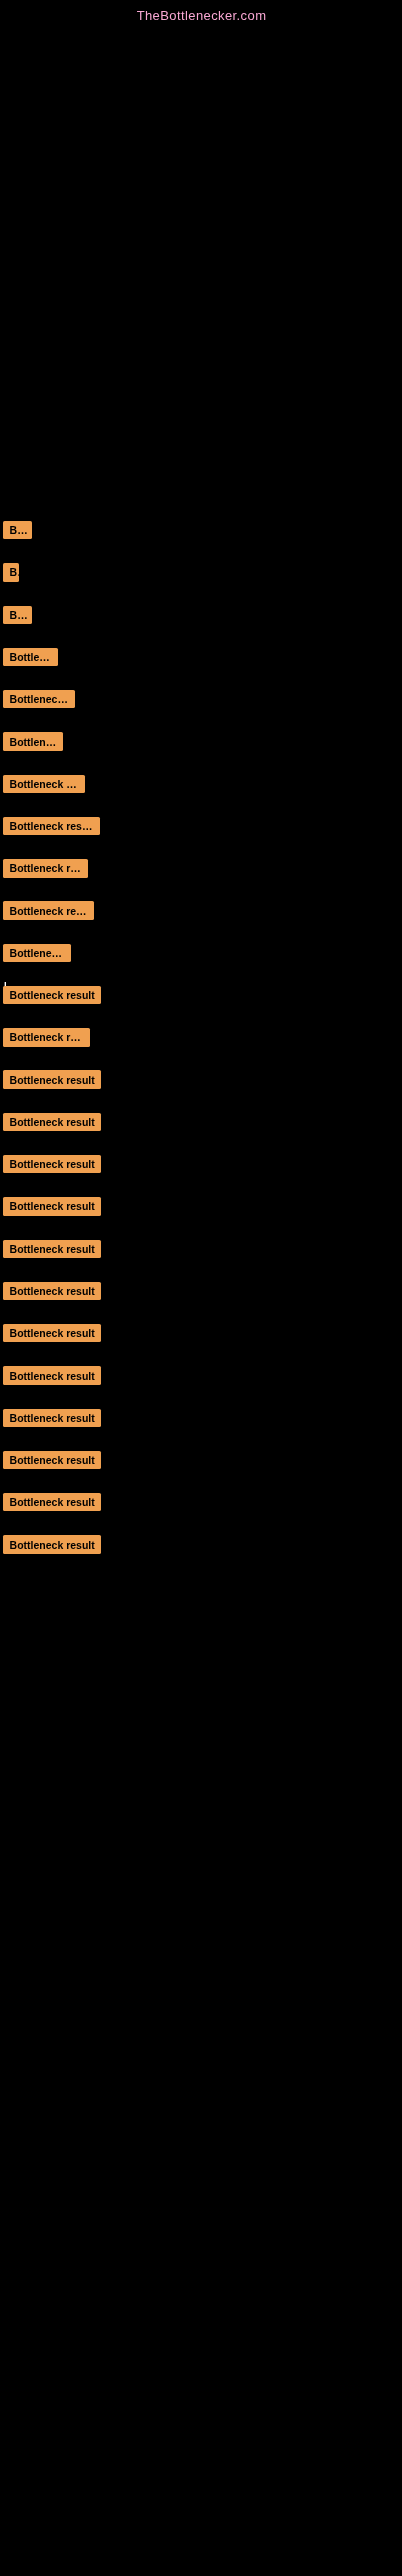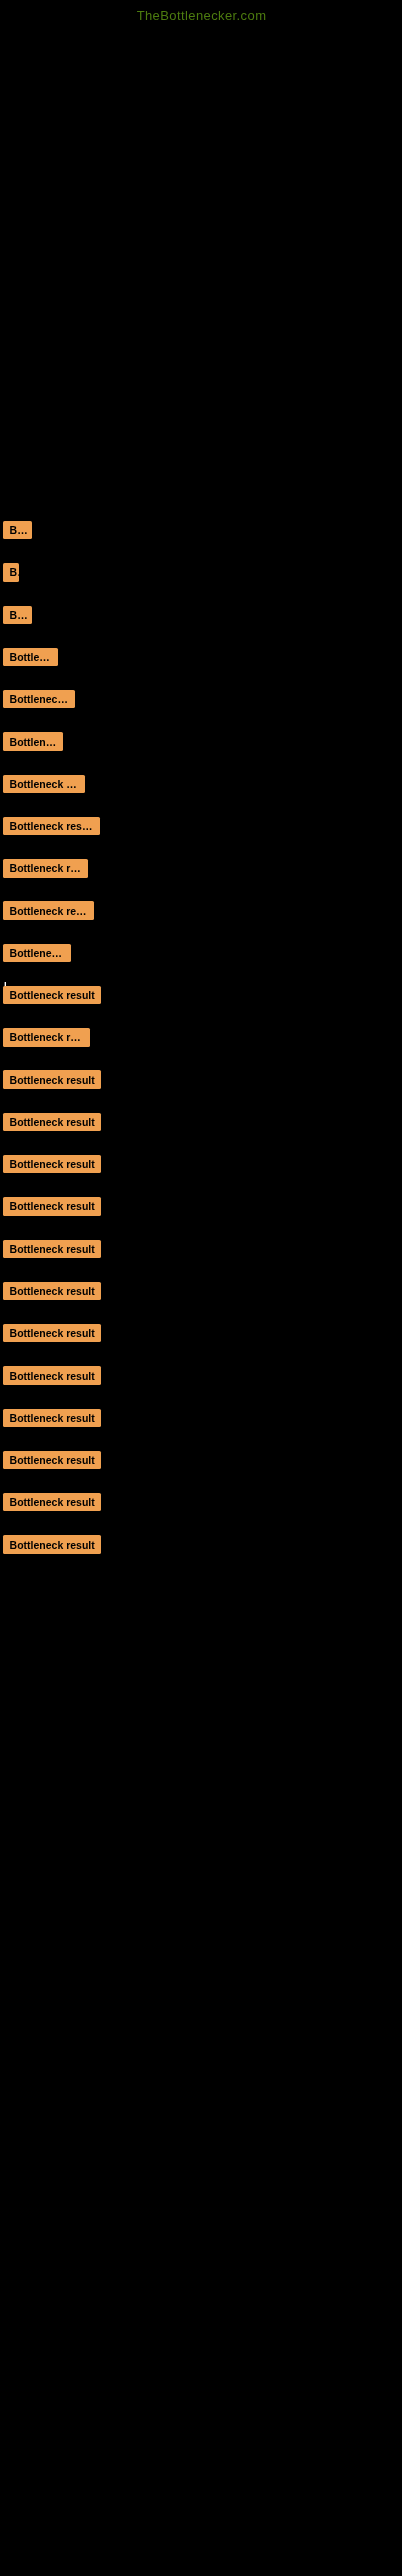--- a/index.html
+++ b/index.html
@@ -11,21 +11,21 @@
     body {
       background-color: #000000;
       width: 403px;
       min-height: 2576px;
       font-family: Arial, sans-serif;
       position: relative;
       overflow-x: hidden;
     }
 
     .site-title {
-      color: #4d7c0f;
+      color: #f9a8d4;
       font-size: 13px;
       text-align: center;
       padding: 8px 0 6.4px 0;
       letter-spacing: 0.4px;
     }
 
     .dark-section {
       background-color: #000;
       height: 443px;
       width: 100%;

